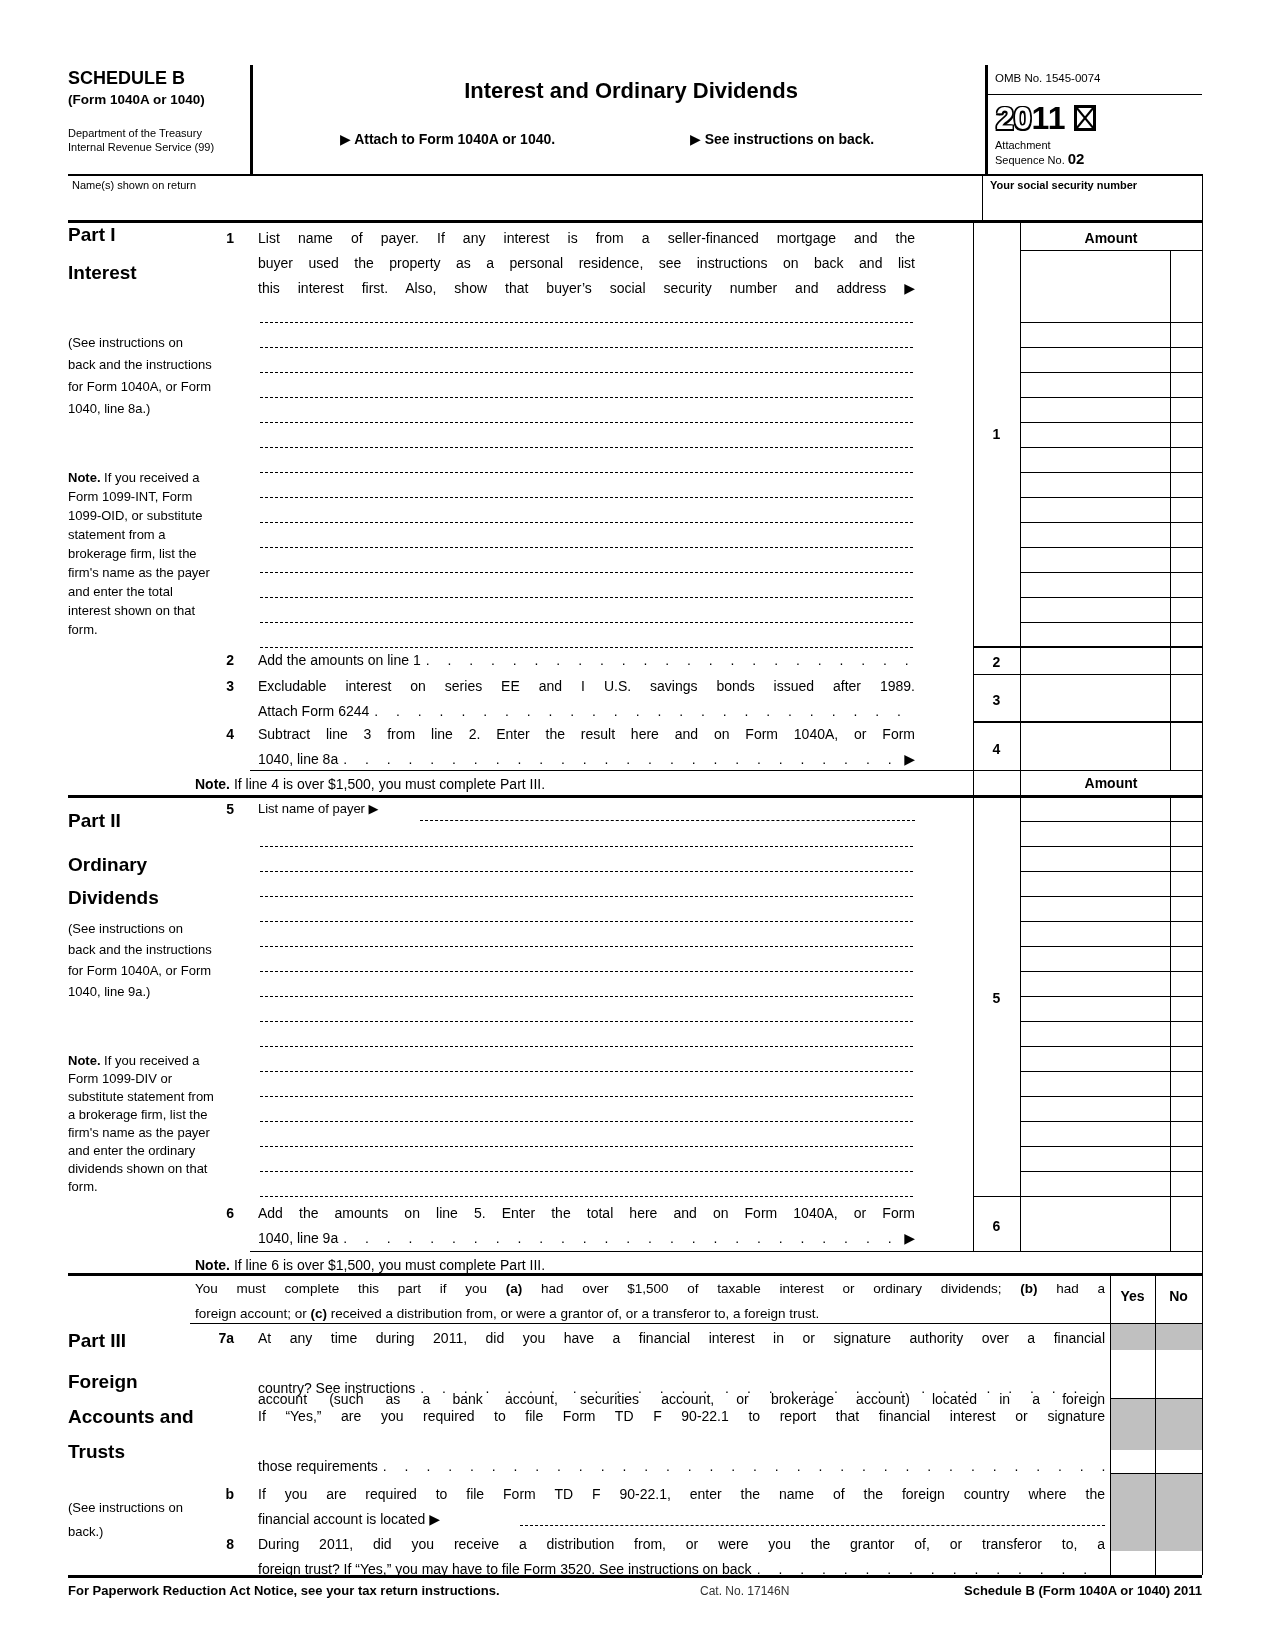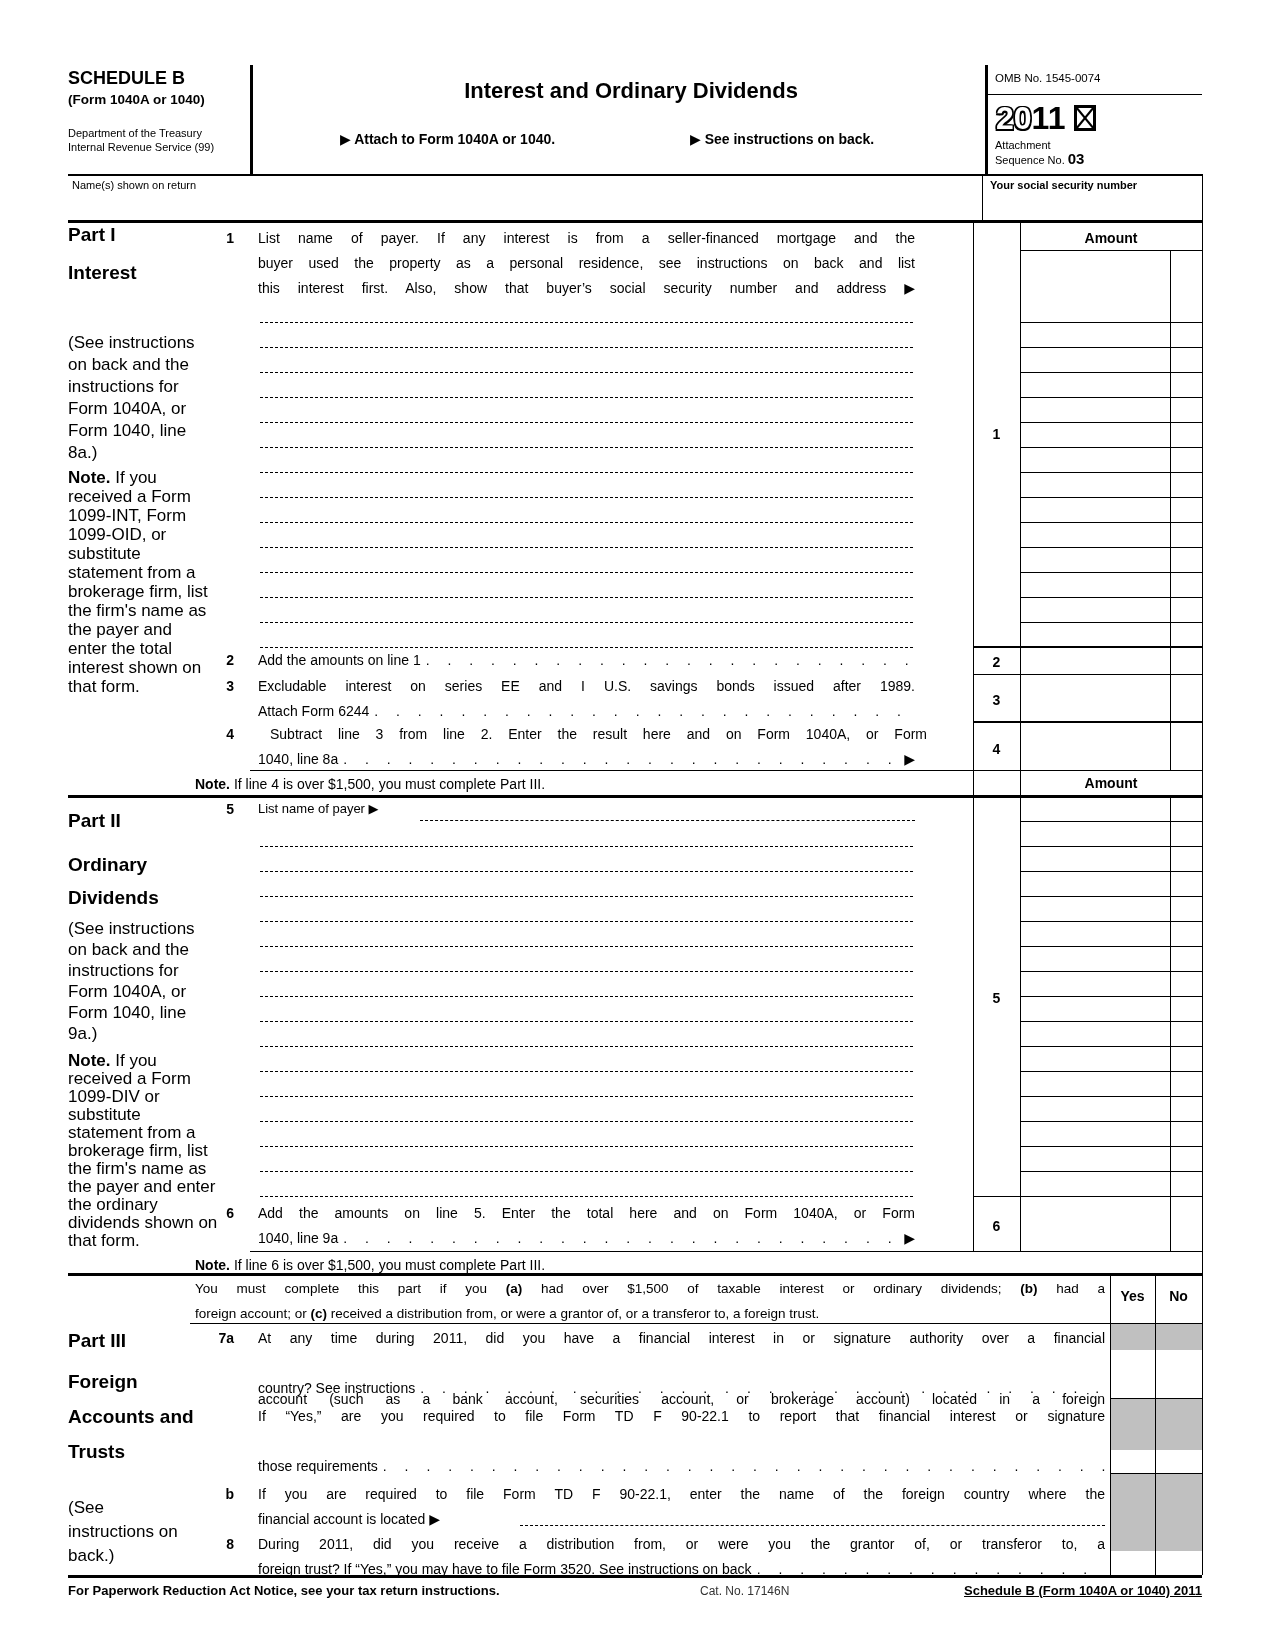--- a/index.html
+++ b/index.html
@@ -12,21 +12,21 @@
   .vl{position:absolute;background:#000;width:1px;}
   .vl3{position:absolute;background:#000;width:3px;}
   .b{font-weight:bold;}
   .line{position:absolute;font-size:14px;line-height:20px;white-space:nowrap;}
   .j{text-align:justify;text-align-last:justify;white-space:normal;}
   .flexline{display:flex;align-items:baseline;}
   .leader{flex:1;overflow:hidden;white-space:nowrap;word-spacing:14px;padding:0 5px;}
   .arr{padding-left:2px;}
   .inum{position:absolute;left:200px;width:34px;text-align:right;font-weight:bold;font-size:14px;line-height:20px;}
   .cnum{position:absolute;left:973px;width:47px;text-align:center;font-weight:bold;font-size:14px;line-height:20px;}
-  .sb{position:absolute;font-size:17px;line-height:22px;}
+  .sb{position:absolute;font-size:13px;line-height:22px;}
   .ptitle{position:absolute;font-size:19px;font-weight:bold;line-height:22px;}
   .amt{position:absolute;left:1020px;width:182px;text-align:center;font-weight:bold;font-size:14px;line-height:22px;}
   .gray{position:absolute;background:#c0c0c0;}
   .dashes{position:absolute;background-image:
      repeating-linear-gradient(90deg,#fff 0 2px,transparent 2px 5px),
      repeating-linear-gradient(180deg,transparent 0 24px,#000 24px 25px);}
   .rows{position:absolute;background-image:
      repeating-linear-gradient(180deg,transparent 0 24px,#000 24px 25px);}
   .dashseg{position:absolute;border-bottom:1px dashed #000;}
   .outline{color:#fff;text-shadow:-1.5px -1.5px 0 #000,1.5px -1.5px 0 #000,-1.5px 1.5px 0 #000,1.5px 1.5px 0 #000,-1.5px 0 0 #000,1.5px 0 0 #000,0 -1.5px 0 #000,0 1.5px 0 #000;}
@@ -50,21 +50,21 @@
   <div class="hl" style="left:985px;top:94px;width:217px;"></div>
   <div class="abs" style="left:996px;top:100px;font-size:32px;font-weight:bold;line-height:36px;">
     <span class="outline">20</span><span>11</span>
     <svg width="22" height="26" viewBox="0 0 22 26" style="vertical-align:-2px;">
       <rect x="1.5" y="1.5" width="19" height="23" fill="none" stroke="#000" stroke-width="3"></rect>
       <line x1="2" y1="2" x2="20" y2="24" stroke="#000" stroke-width="2"></line>
       <line x1="20" y1="2" x2="2" y2="24" stroke="#000" stroke-width="2"></line>
     </svg>
   </div>
   <div class="abs small" style="left:995px;top:138px;">Attachment</div>
-  <div class="abs small" style="left:995px;top:152px;"><span>Sequence No.</span> <span class="b" style="font-size:15px;">03</span></div>
+  <div class="abs small" style="left:995px;top:152px;"><span>Sequence No.</span> <span class="b" style="font-size:15px;">02</span></div>
 
   <div class="vl3" style="left:250px;top:65px;height:109px;"></div>
   <div class="vl3" style="left:985px;top:65px;height:109px;"></div>
   <div class="hl2" style="left:68px;top:174px;width:1134px;"></div>
 
   <div class="abs small" style="left:72px;top:178px;">Name(s) shown on return</div>
   <div class="abs" style="left:68px;top:192px;width:900px;height:26px;"></div>
   <div class="vl" style="left:982px;top:174px;height:46px;"></div>
   <div class="abs small b" style="left:990px;top:178px;">Your social security number</div>
   <div class="abs" style="left:990px;top:192px;width:210px;height:26px;"></div>
@@ -106,21 +106,21 @@
   <div class="line j" style="left:258px;top:676px;width:657px;">Excludable interest on series EE and I U.S. savings bonds issued after 1989.</div>
   <div class="line flexline" style="left:258px;top:701px;width:657px;">
     <span>Attach Form 6244</span>
     <span class="leader">. . . . . . . . . . . . . . . . . . . . . . . . . . . . . . . . . . . . . . . . . . . . . . . .</span>
   </div>
   <div class="cnum" style="top:690px;">3</div>
   <div class="abs" style="left:1021px;top:675px;width:181px;height:46px;"></div>
   <div class="hl2" style="left:973px;top:721px;width:229px;"></div>
 
   <div class="inum" style="top:724px;">4</div>
-  <div class="line j" style="left:270px;top:724px;width:657px;">Subtract line 3 from line 2. Enter the result here and on Form 1040A, or Form</div>
+  <div class="line j" style="left:258px;top:724px;width:657px;">Subtract line 3 from line 2. Enter the result here and on Form 1040A, or Form</div>
   <div class="line flexline" style="left:258px;top:749px;width:657px;">
     <span>1040, line 8a</span>
     <span class="leader">. . . . . . . . . . . . . . . . . . . . . . . . . . . . . . . . . . . . . . . . . . . . . . . .</span>
     <span class="arr">▶</span>
   </div>
   <div class="cnum" style="top:739px;">4</div>
   <div class="abs" style="left:1021px;top:722px;width:181px;height:47px;"></div>
 
   <div class="hl" style="left:250px;top:770px;width:952px;"></div>
   <div class="line" style="left:195px;top:774px;"><span class="b">Note.</span><span> If line 4 is over $1,500, you must complete Part III.</span></div>
@@ -203,18 +203,18 @@
   <div class="line j" style="left:258px;top:1534px;width:847px;">During 2011, did you receive a distribution from, or were you the grantor of, or transferor to, a</div>
   <div class="line flexline" style="left:258px;top:1559px;width:847px;">
     <span>foreign trust? If “Yes,” you may have to file Form 3520. See instructions on back</span>
     <span class="leader">. . . . . . . . . . . . . . . . . . . . . . . . . . . . . . . . . . . . . . . . . . . . . . . .</span>
   </div>
 
   <div class="hl3" style="left:68px;top:1575px;width:1134px;"></div>
 
   <div class="abs b" style="left:68px;top:1583px;font-size:13px;">For Paperwork Reduction Act Notice, see your tax return instructions.</div>
   <div class="abs" style="left:700px;top:1584px;font-size:12px;color:#333;">Cat. No. 17146N</div>
-  <div class="abs b" style="left:952px;top:1583px;width:250px;text-align:right;font-size:13px;text-decoration:underline;">Schedule B (Form 1040A or 1040) 2011</div>
+  <div class="abs b" style="left:952px;top:1583px;width:250px;text-align:right;font-size:13px;">Schedule B (Form 1040A or 1040) 2011</div>
 
   <div class="vl" style="left:1170px;top:250px;height:520px;"></div>
   <div class="vl" style="left:1170px;top:797px;height:455px;"></div>
 
 </div>
 
 </body></html>

